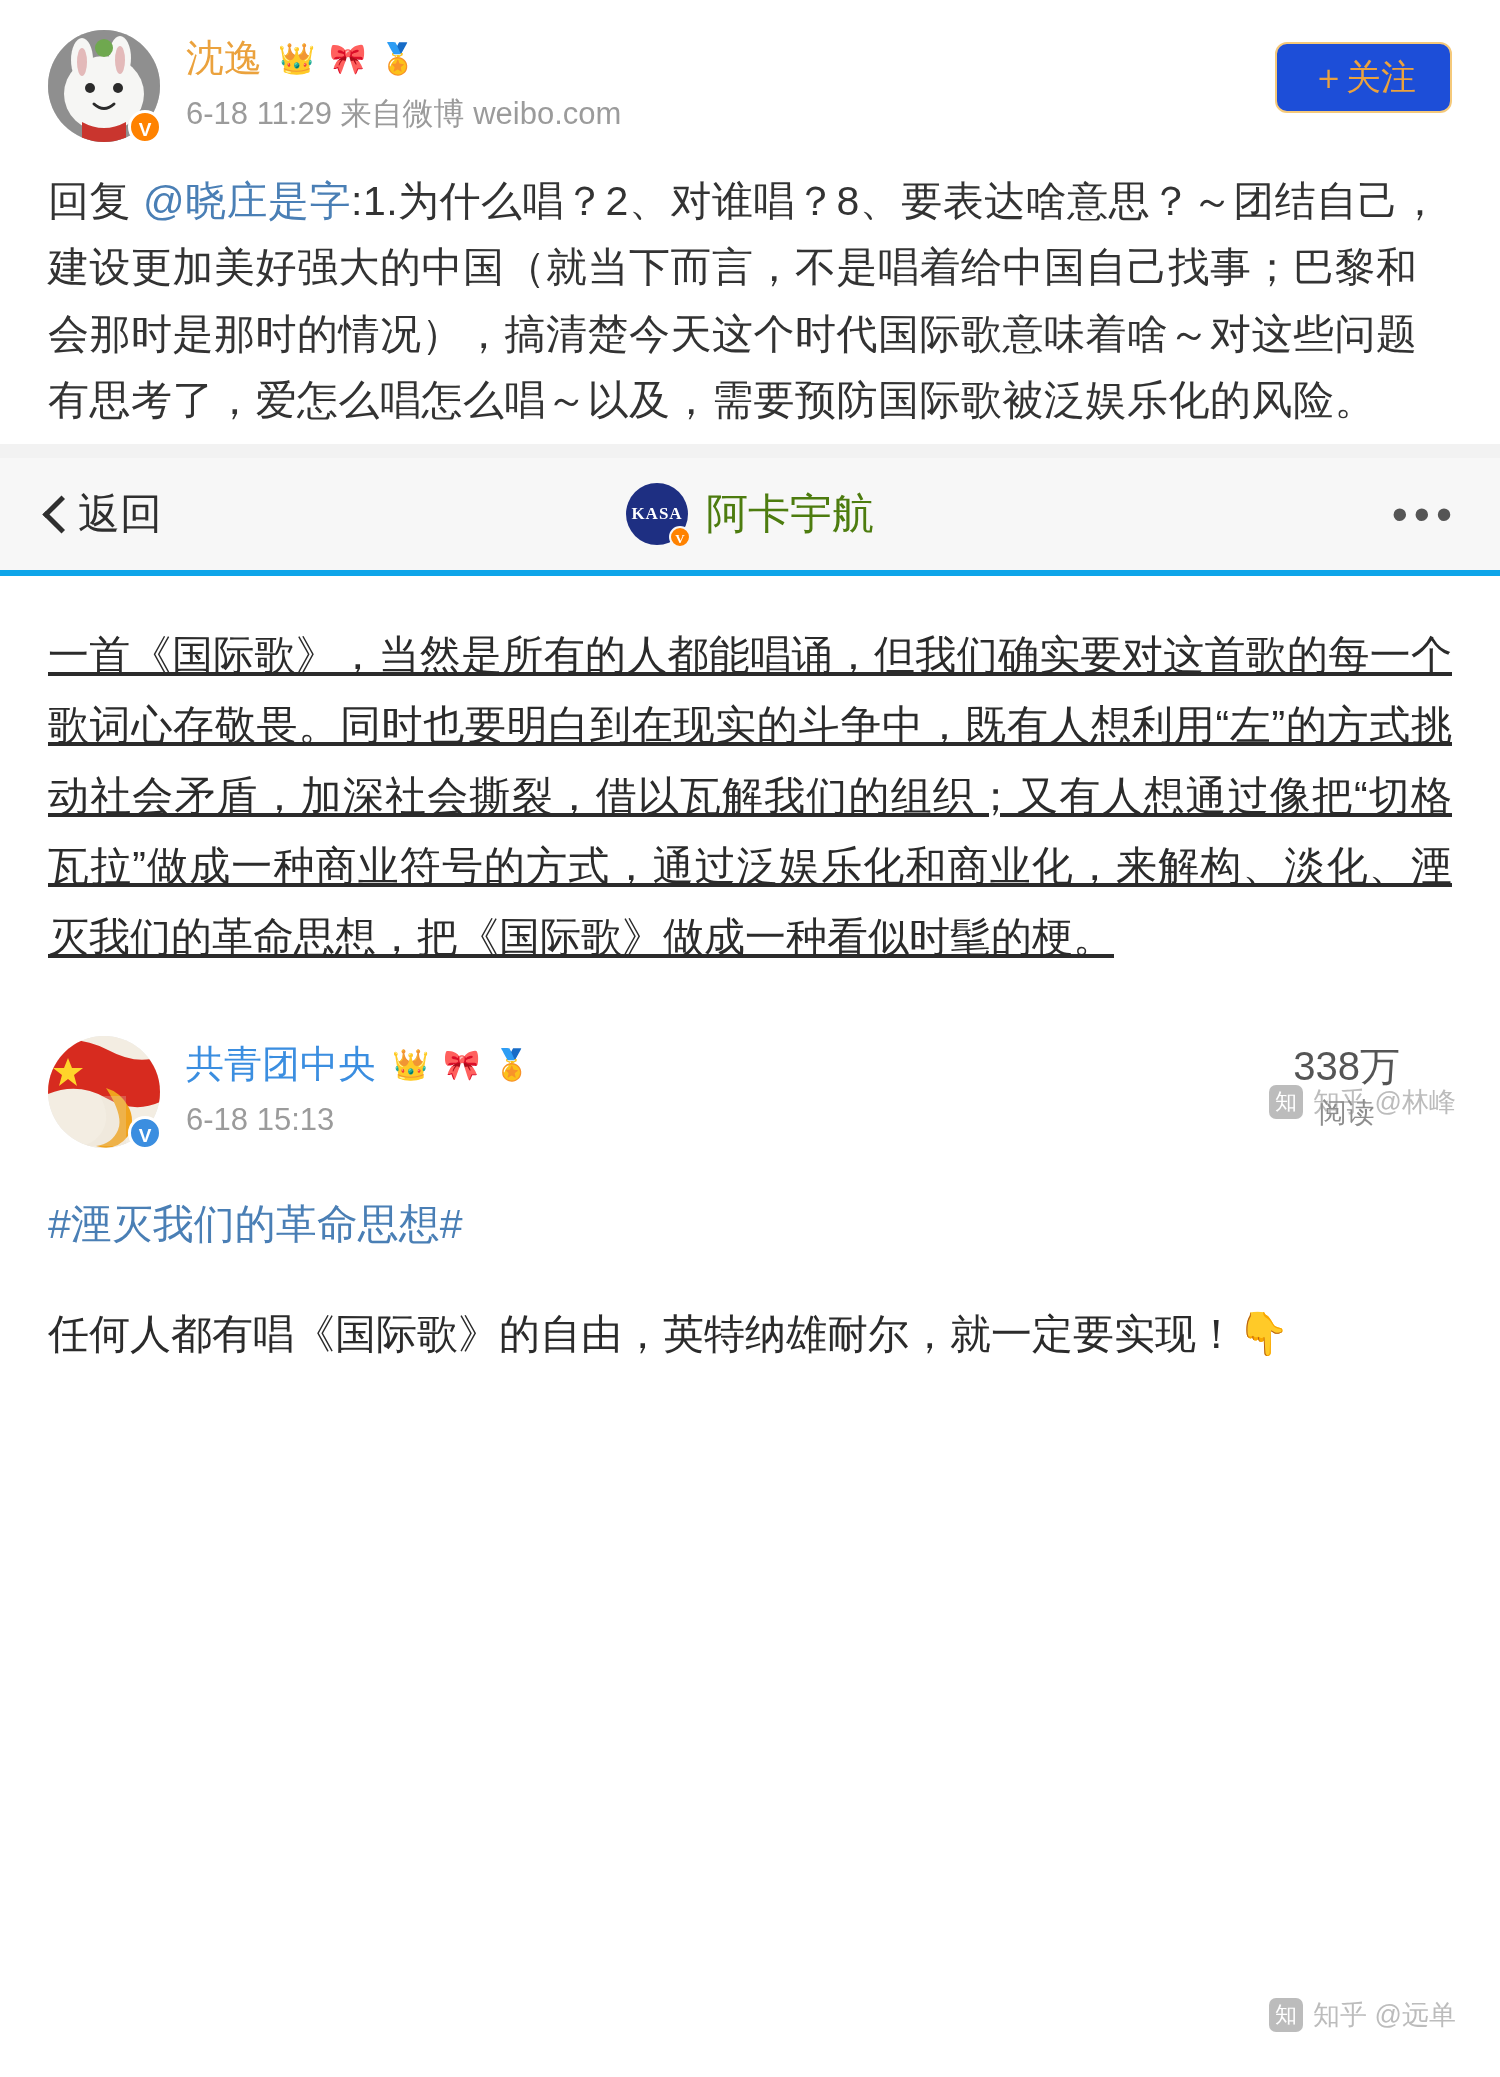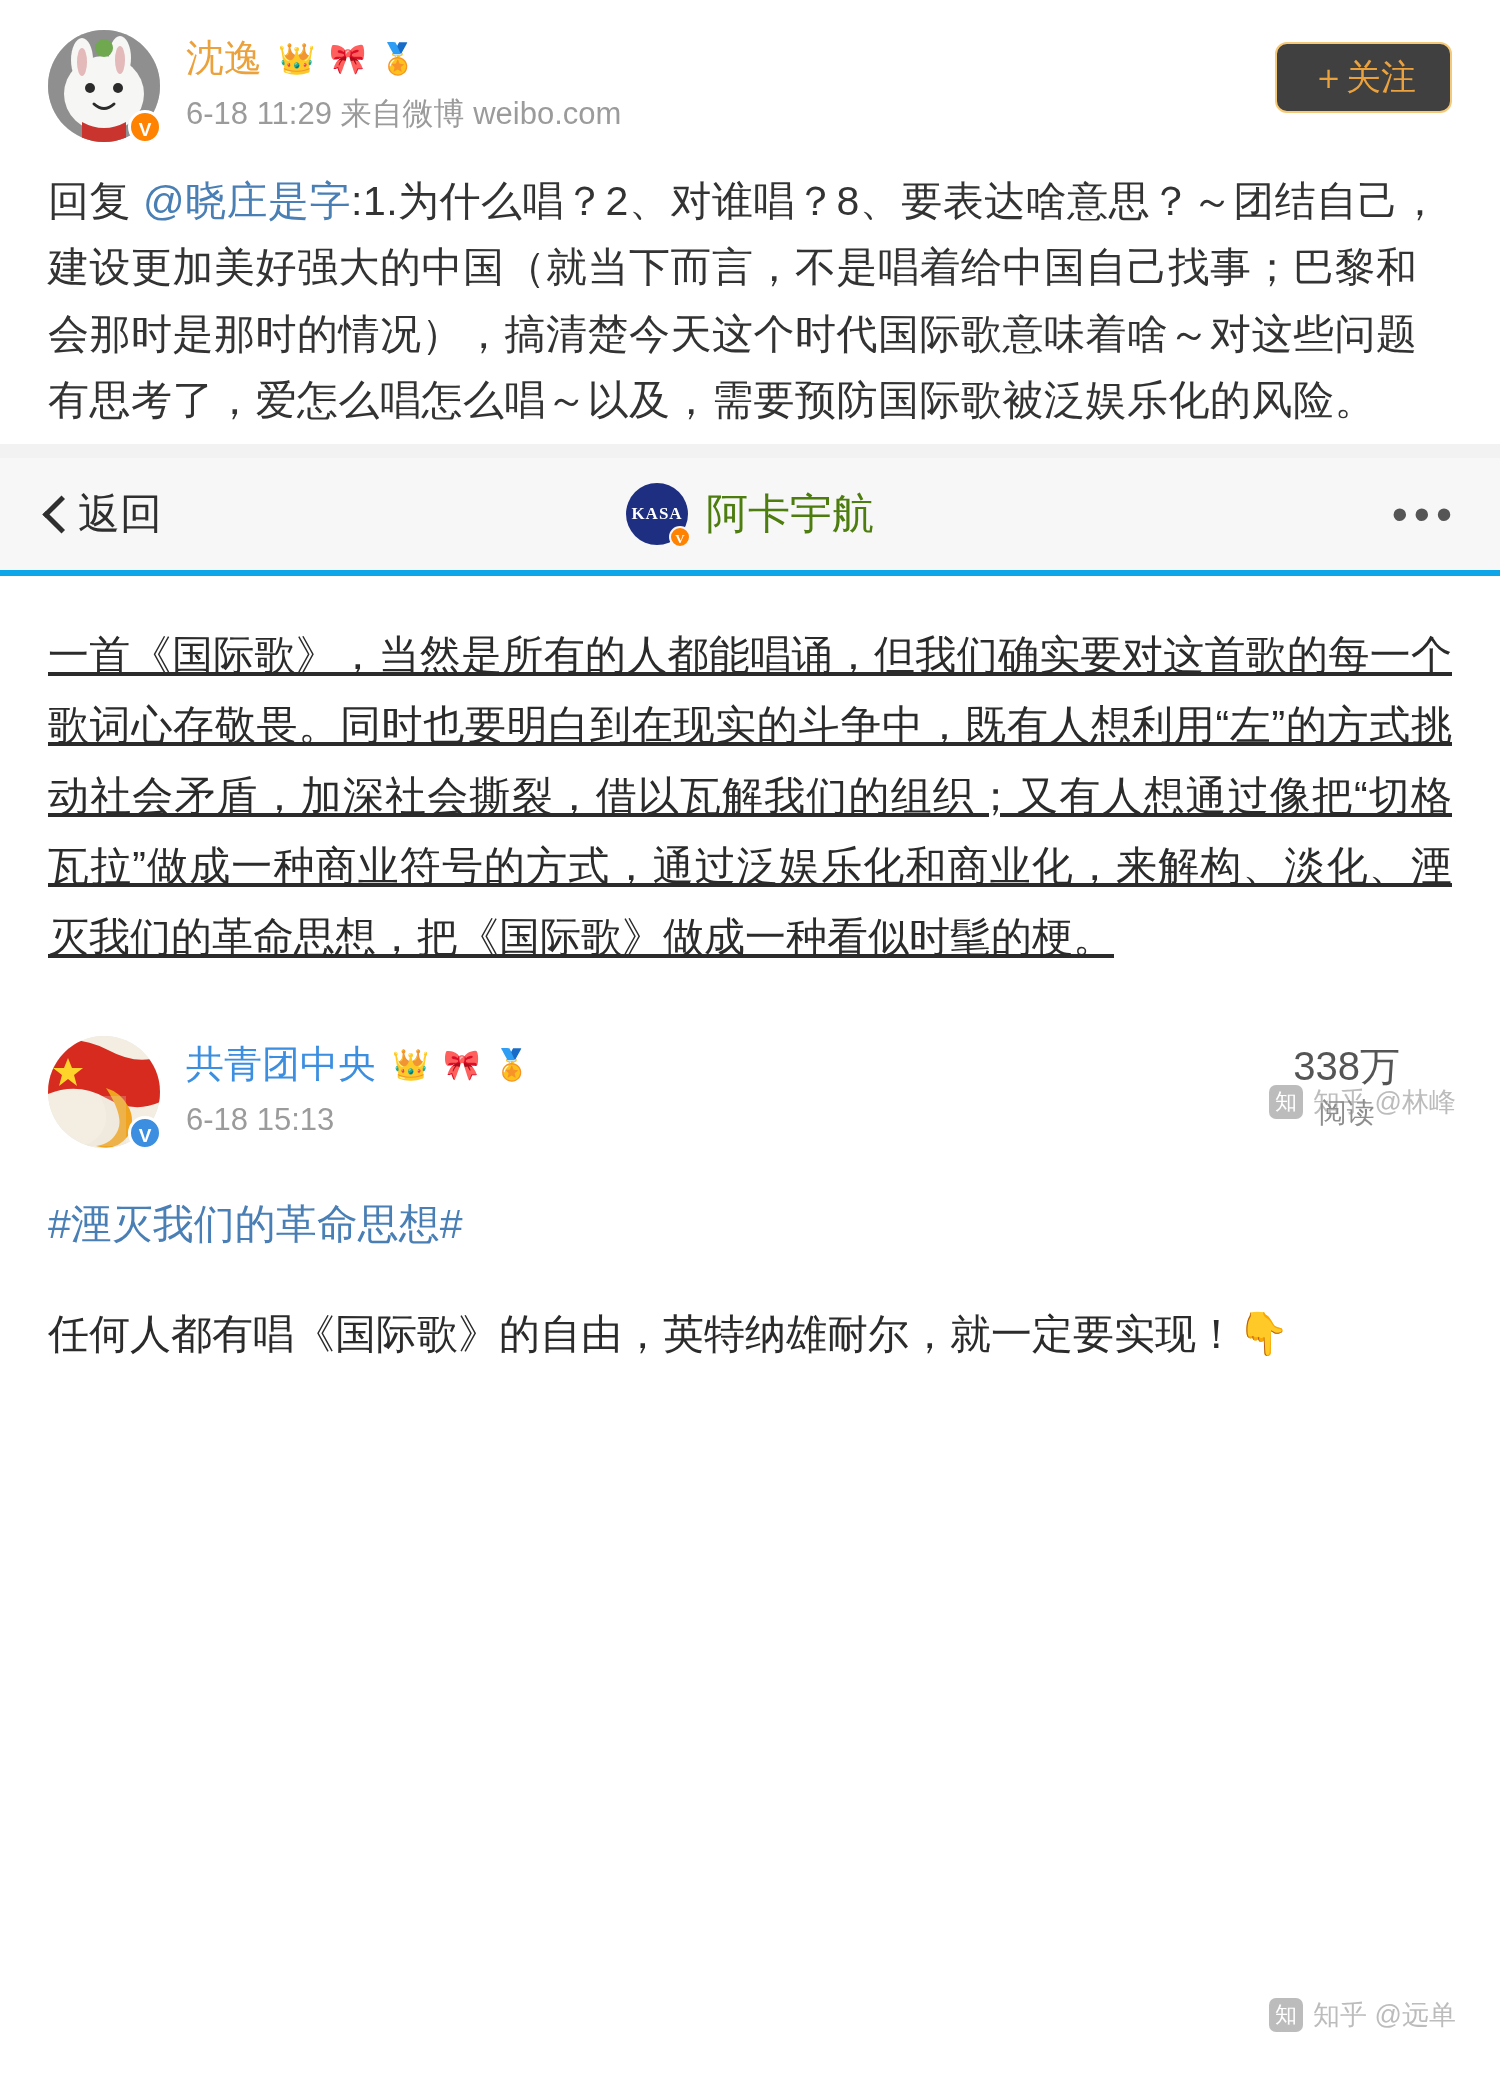--- a/index.html
+++ b/index.html
@@ -105,21 +105,21 @@
     white-space: nowrap;
   }
   .meta .src { color: #9b9b9b; }
 
   .follow-btn {
     position: absolute;
     right: 0;
     top: 12px;
     border: 2px solid #f5c97a;
     color: #eba23d;
-    background: #404040;
+    background: #1d4ed8;
     border-radius: 12px;
     font-size: 35px;
     padding: 14px 34px;
     line-height: 1.1;
     white-space: nowrap;
   }
 
   .post-body {
     margin-top: 26px;
     font-size: 41px;

